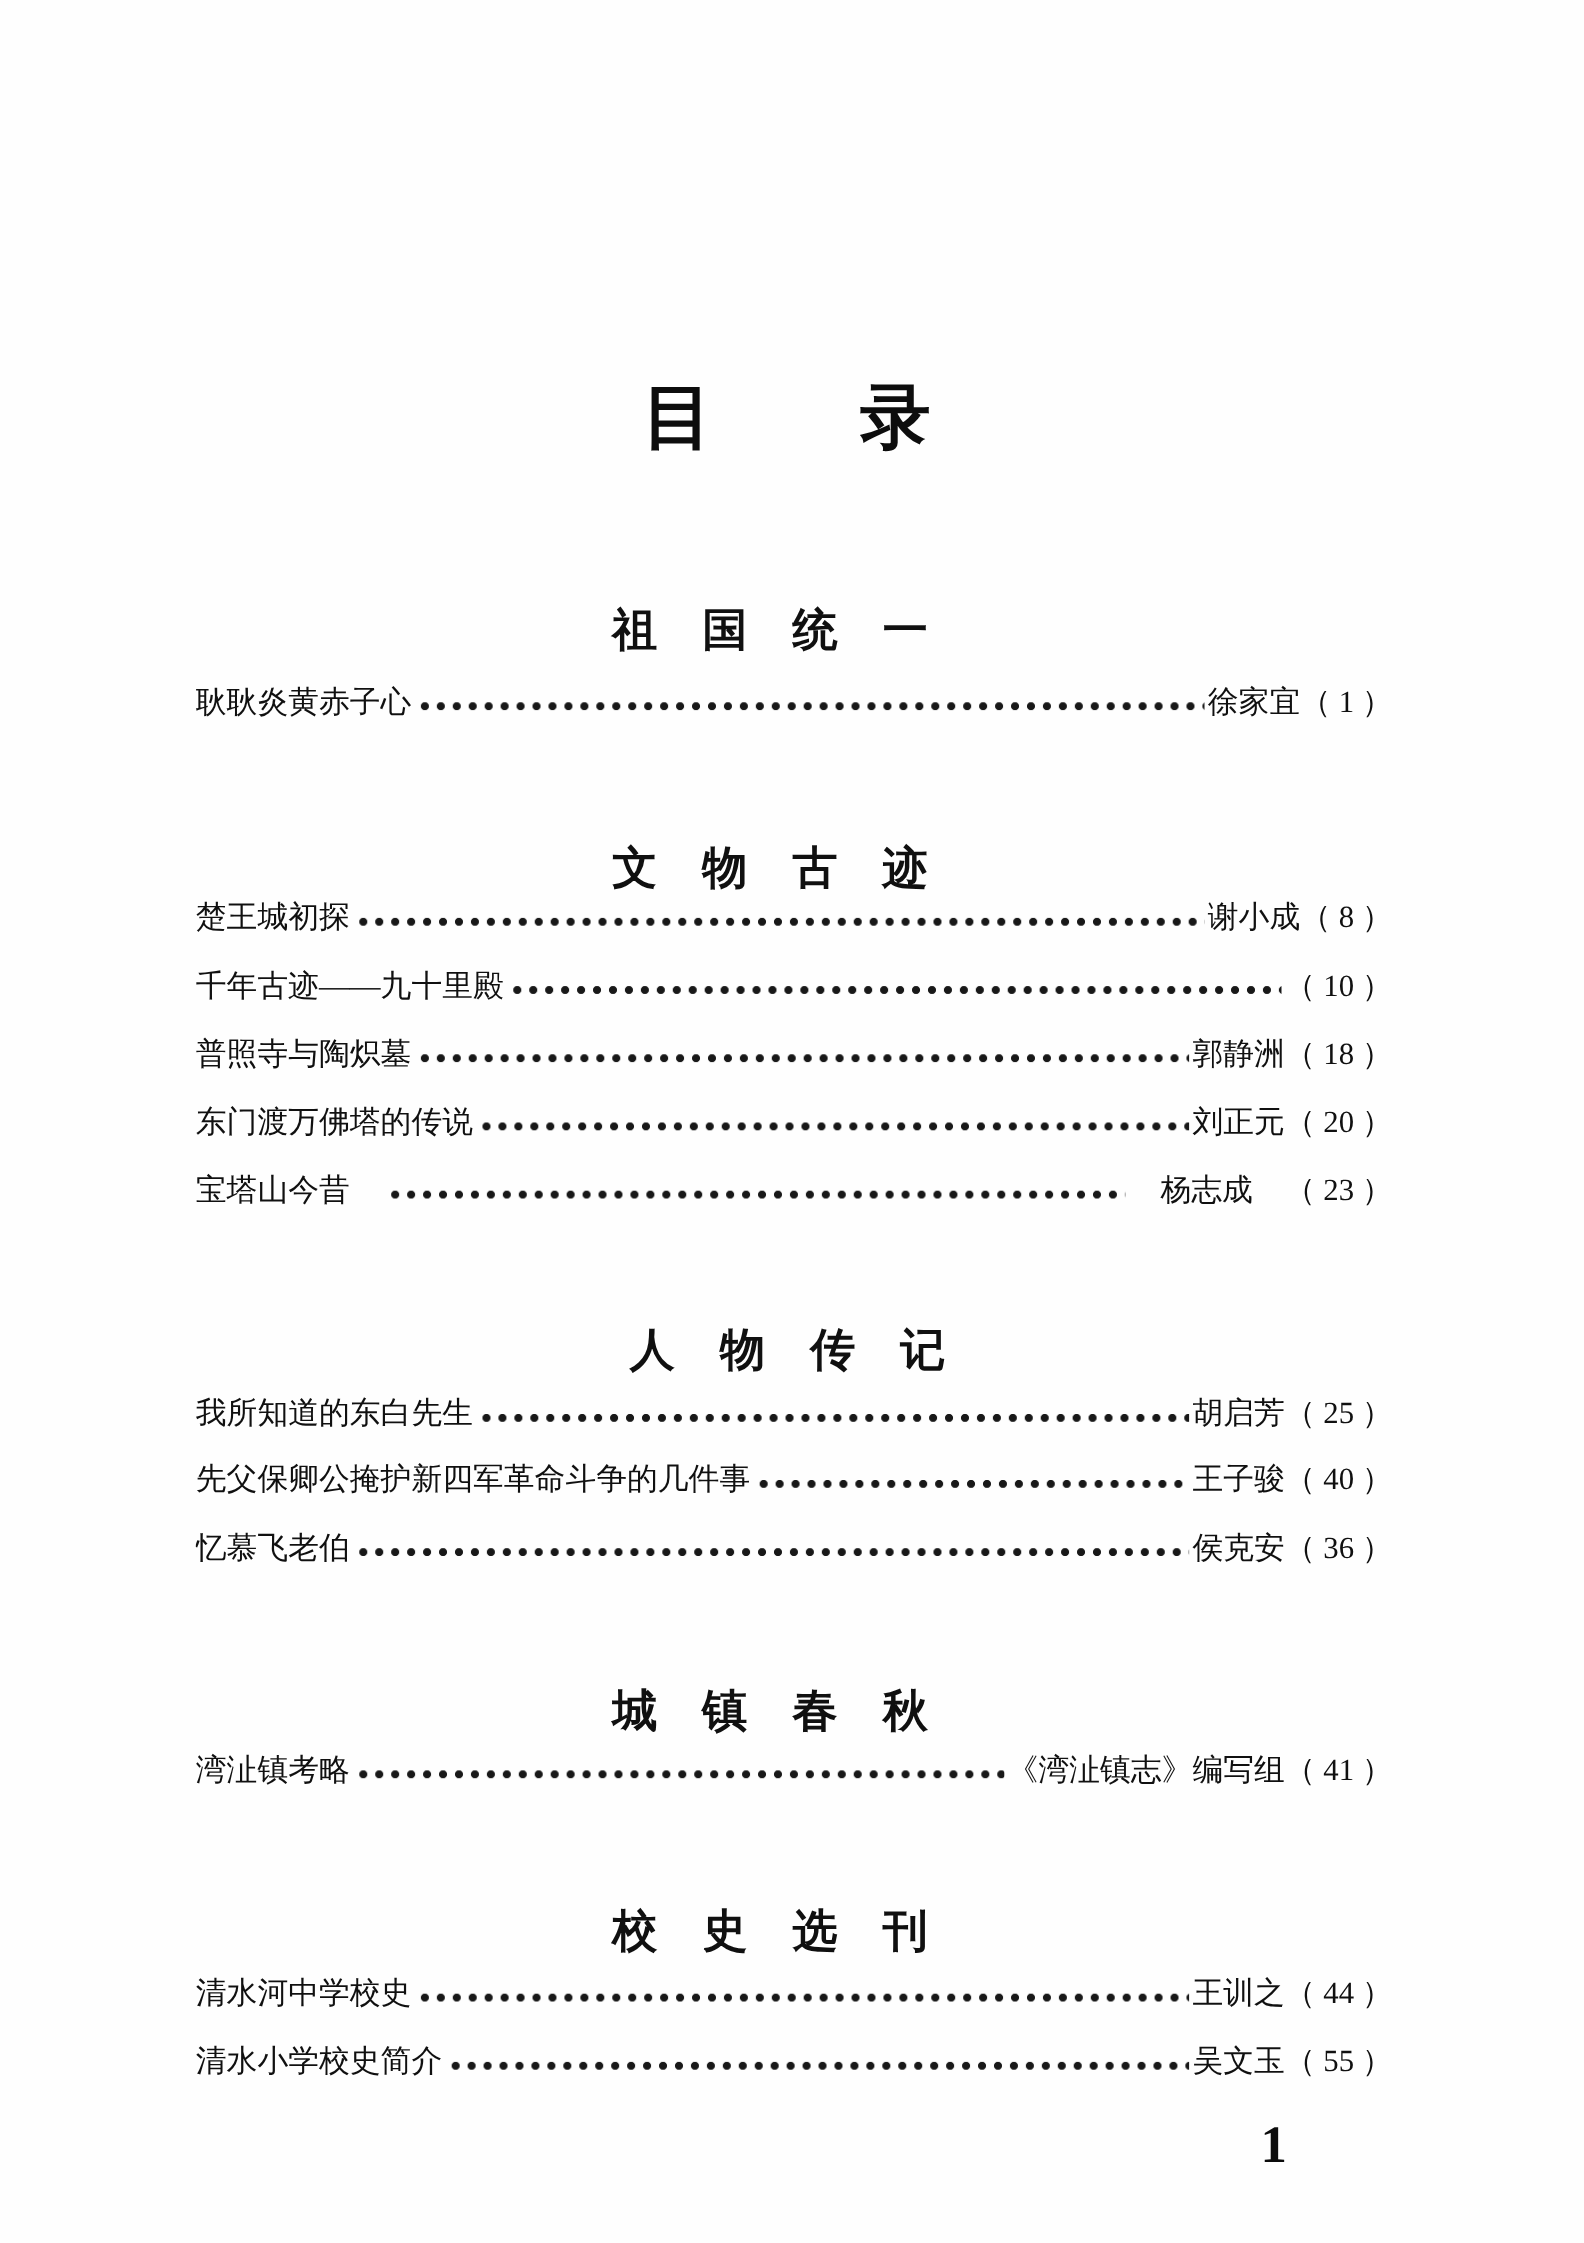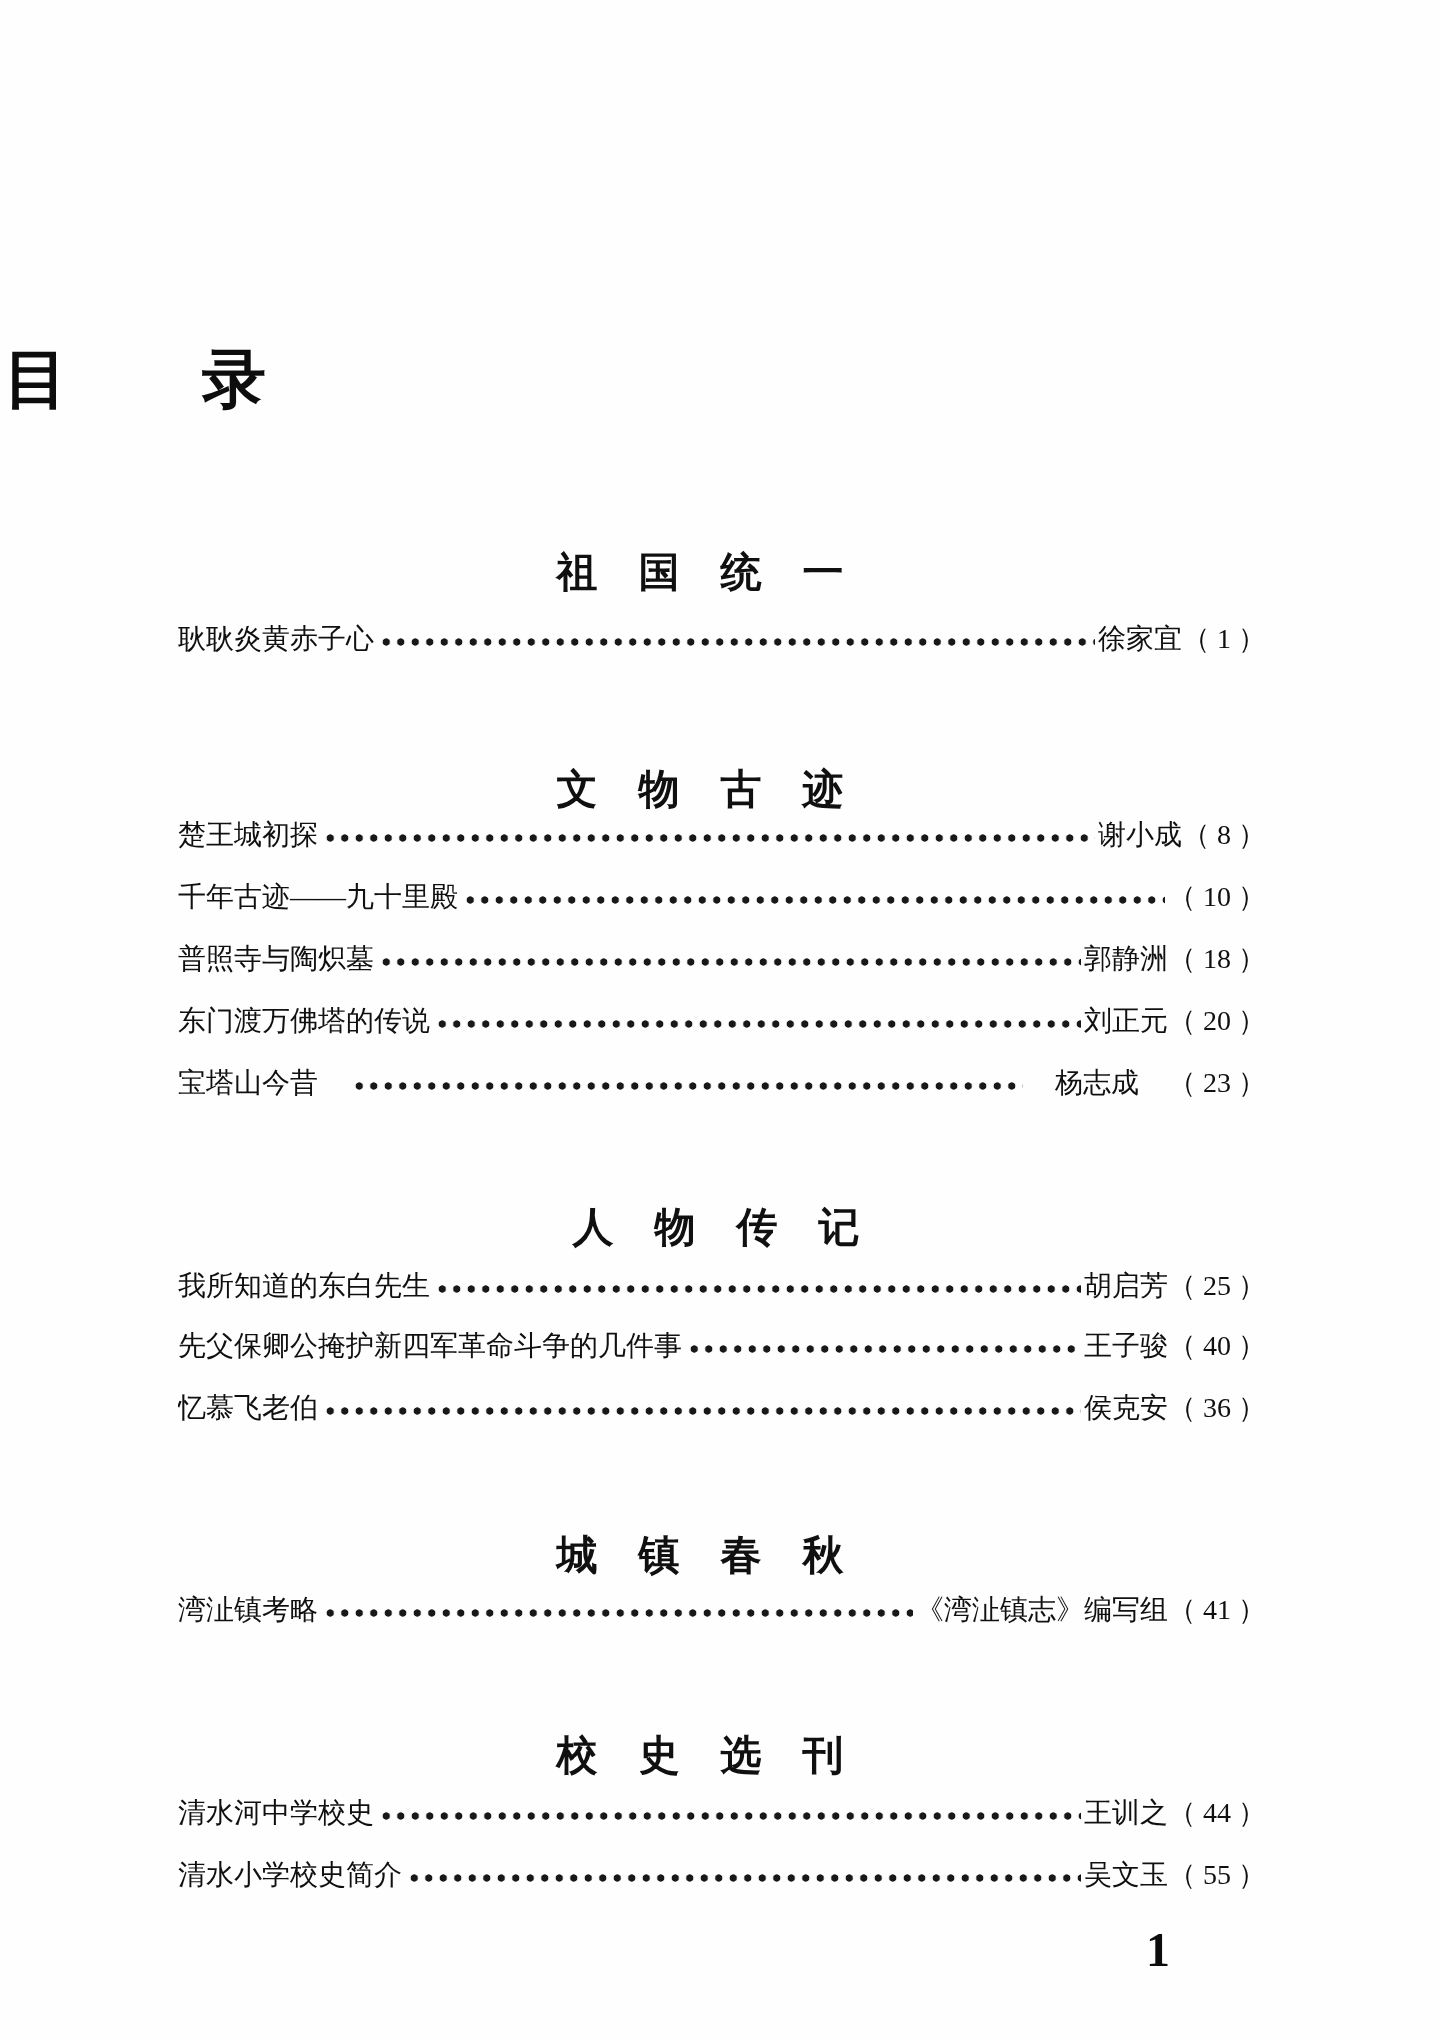--- a/index.html
+++ b/index.html
@@ -11,24 +11,24 @@
     position: relative;
     width: 1440px;
     height: 2039px;
     background: #fefefe;
     overflow: hidden;
     font-family: "Liberation Serif", "DejaVu Serif", serif;
     color: #111111;
   }
   .doc-title {
     position: absolute;
-    left: 4px;
+    left: 16px;
     top: 336px;
     width: 1400px;
-    text-align: left;
+    text-align: center;
     font-size: 64px;
     font-weight: bold;
     letter-spacing: 2px;
     color: #0d0d0d;
   }
   .section-heading {
     position: absolute;
     left: 0;
     width: 1400px;
     text-align: center;

